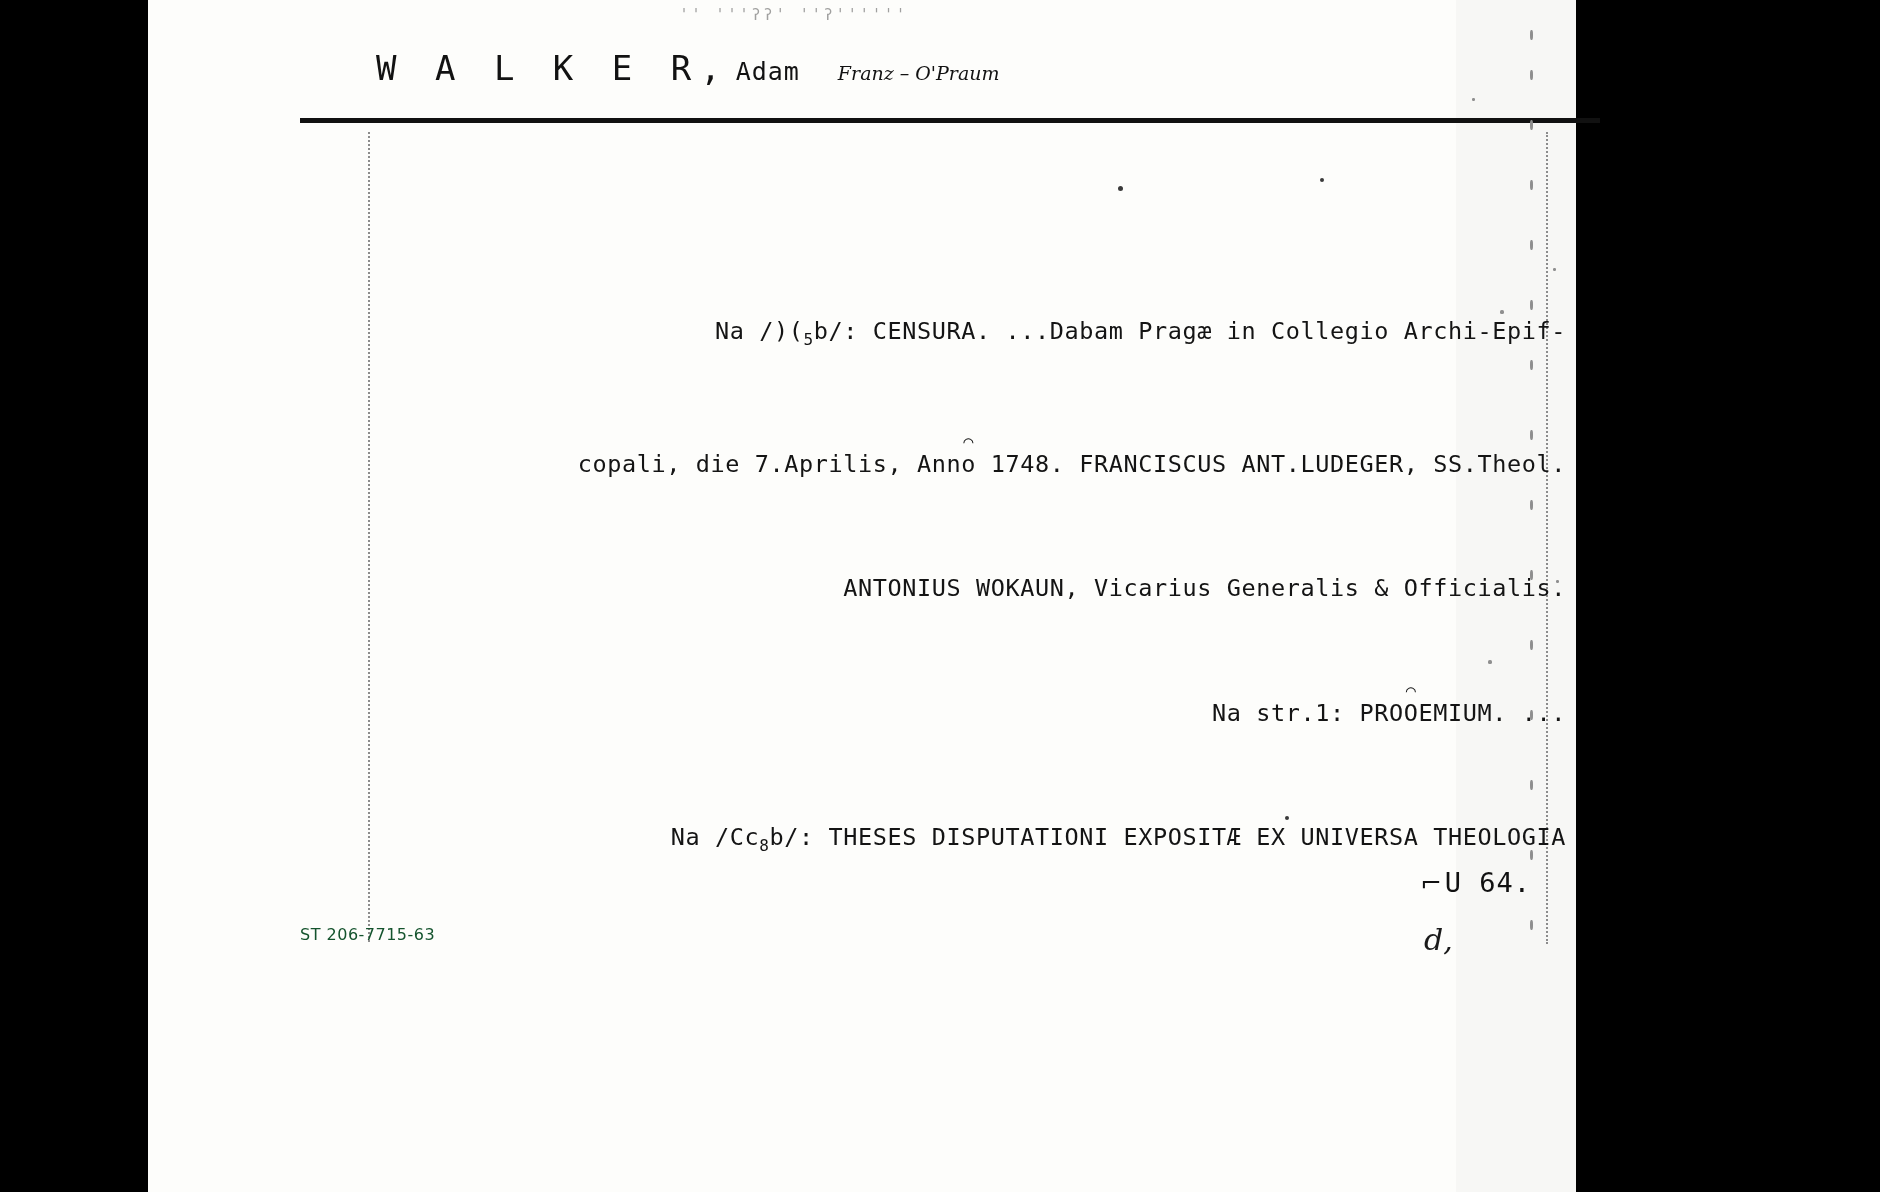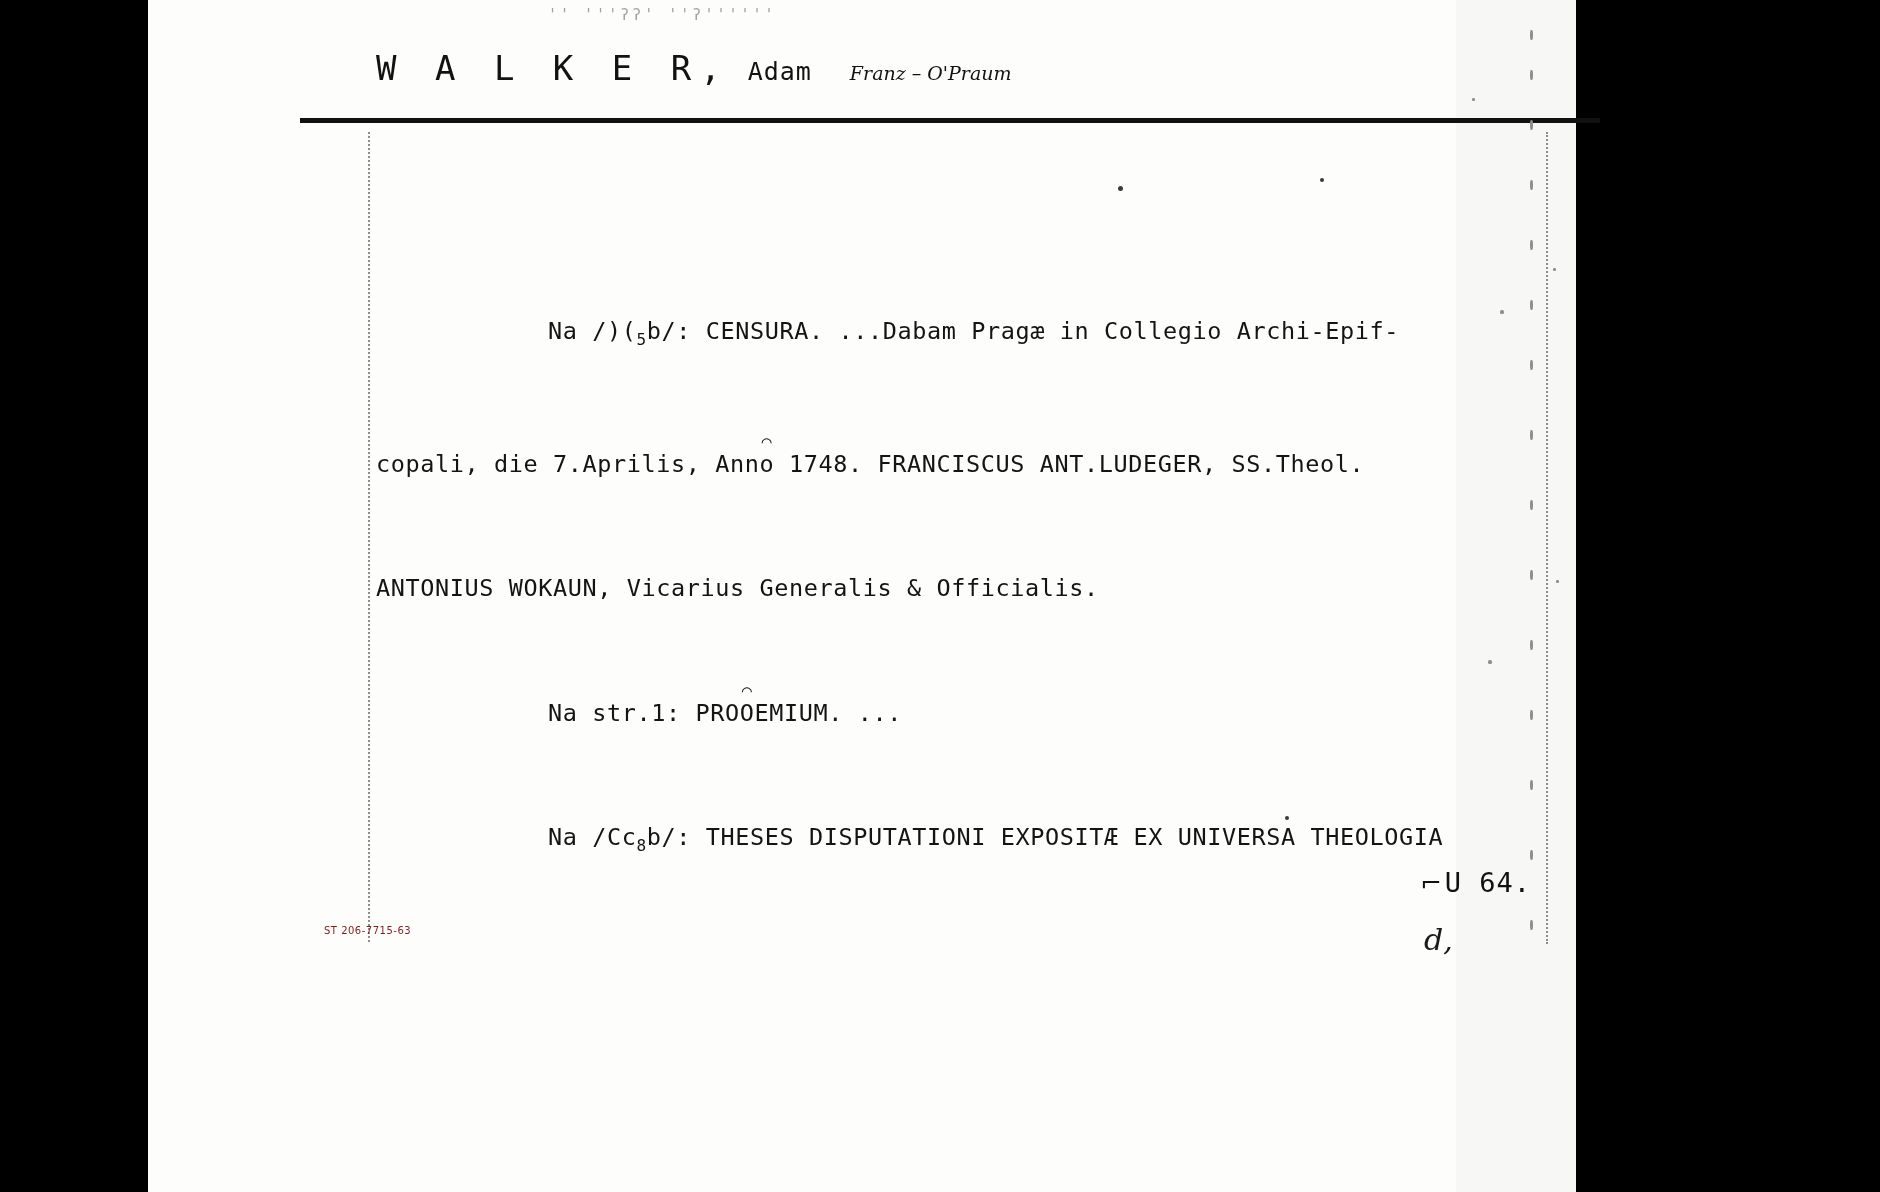--- a/index.html
+++ b/index.html
@@ -14,20 +14,21 @@
     font-family: "DejaVu Sans Mono", monospace;
   }
 
   
   #scan {
     position: absolute;
     left: 0; top: 0;
     width: 1648px;
     height: 1192px;
     background: #000000;
+    text-align: right;
   }
 
   .card {
     position: absolute;
     left: 148px;
     top: 0px;
     width: 1308px;
     height: 1192px;
     background: #fdfdfb;
     box-shadow: none;
@@ -172,25 +173,24 @@
     font-family: "DejaVu Serif", serif;
     font-style: italic;
     font-size: 30px;
     color: #1a1a1a;
   }
 
   .form-code {
     position: absolute;
     left: 152px;
     top: 925px;
-    font-size: 10px;
+    font-size: 16px;
     letter-spacing: 0.5px;
-    color: #7f1d1d;
+    color: #14532d;
     font-family: "DejaVu Sans", sans-serif;
-    margin-left: 24px;
   }
 
   
   .stray {
     position: absolute;
     background: #3a3a3a;
     border-radius: 50%;
   }
 </style>
 </head>
@@ -198,21 +198,21 @@
 
 <div id="scan">
 
   <div class="right-strip"></div>
 
   <div class="card">
 
     <div class="header-smudge">''  '''ʔʔ' ''ʔ''''''</div>
 
     <div class="header-line">
-      <span class="hdr-surname">W A L K E R,</span><span class="hdr-given" style="margin-left:18px;">Adam</span><span class="hdr-hand" style="margin-left:38px;">Franz – O'Praum</span>
+      <span class="hdr-surname">W A L K E R,</span><span class="hdr-given" style="margin-left:6px;">Adam</span><span class="hdr-hand" style="margin-left:38px;">Franz – O'Praum</span>
     </div>
 
     <div class="rule-thick"></div>
 
     <div class="dot-v-left"></div>
     <div class="dot-v-right"></div>
 
     <div class="body-text">
       <span class="justify-line"><span class="para-indent"></span><span>Na /)(</span><span class="sub">5</span><span>b/: CENSURA. ...Dabam Pragæ in Collegio Archi-Epif-</span></span>
       <span class="justify-line"><span>copali, die 7.Aprilis, Ann</span><span class="ovr">o</span><span> 1748. FRANCISCUS ANT.LUDEGER, SS.Theol.</span></span>

